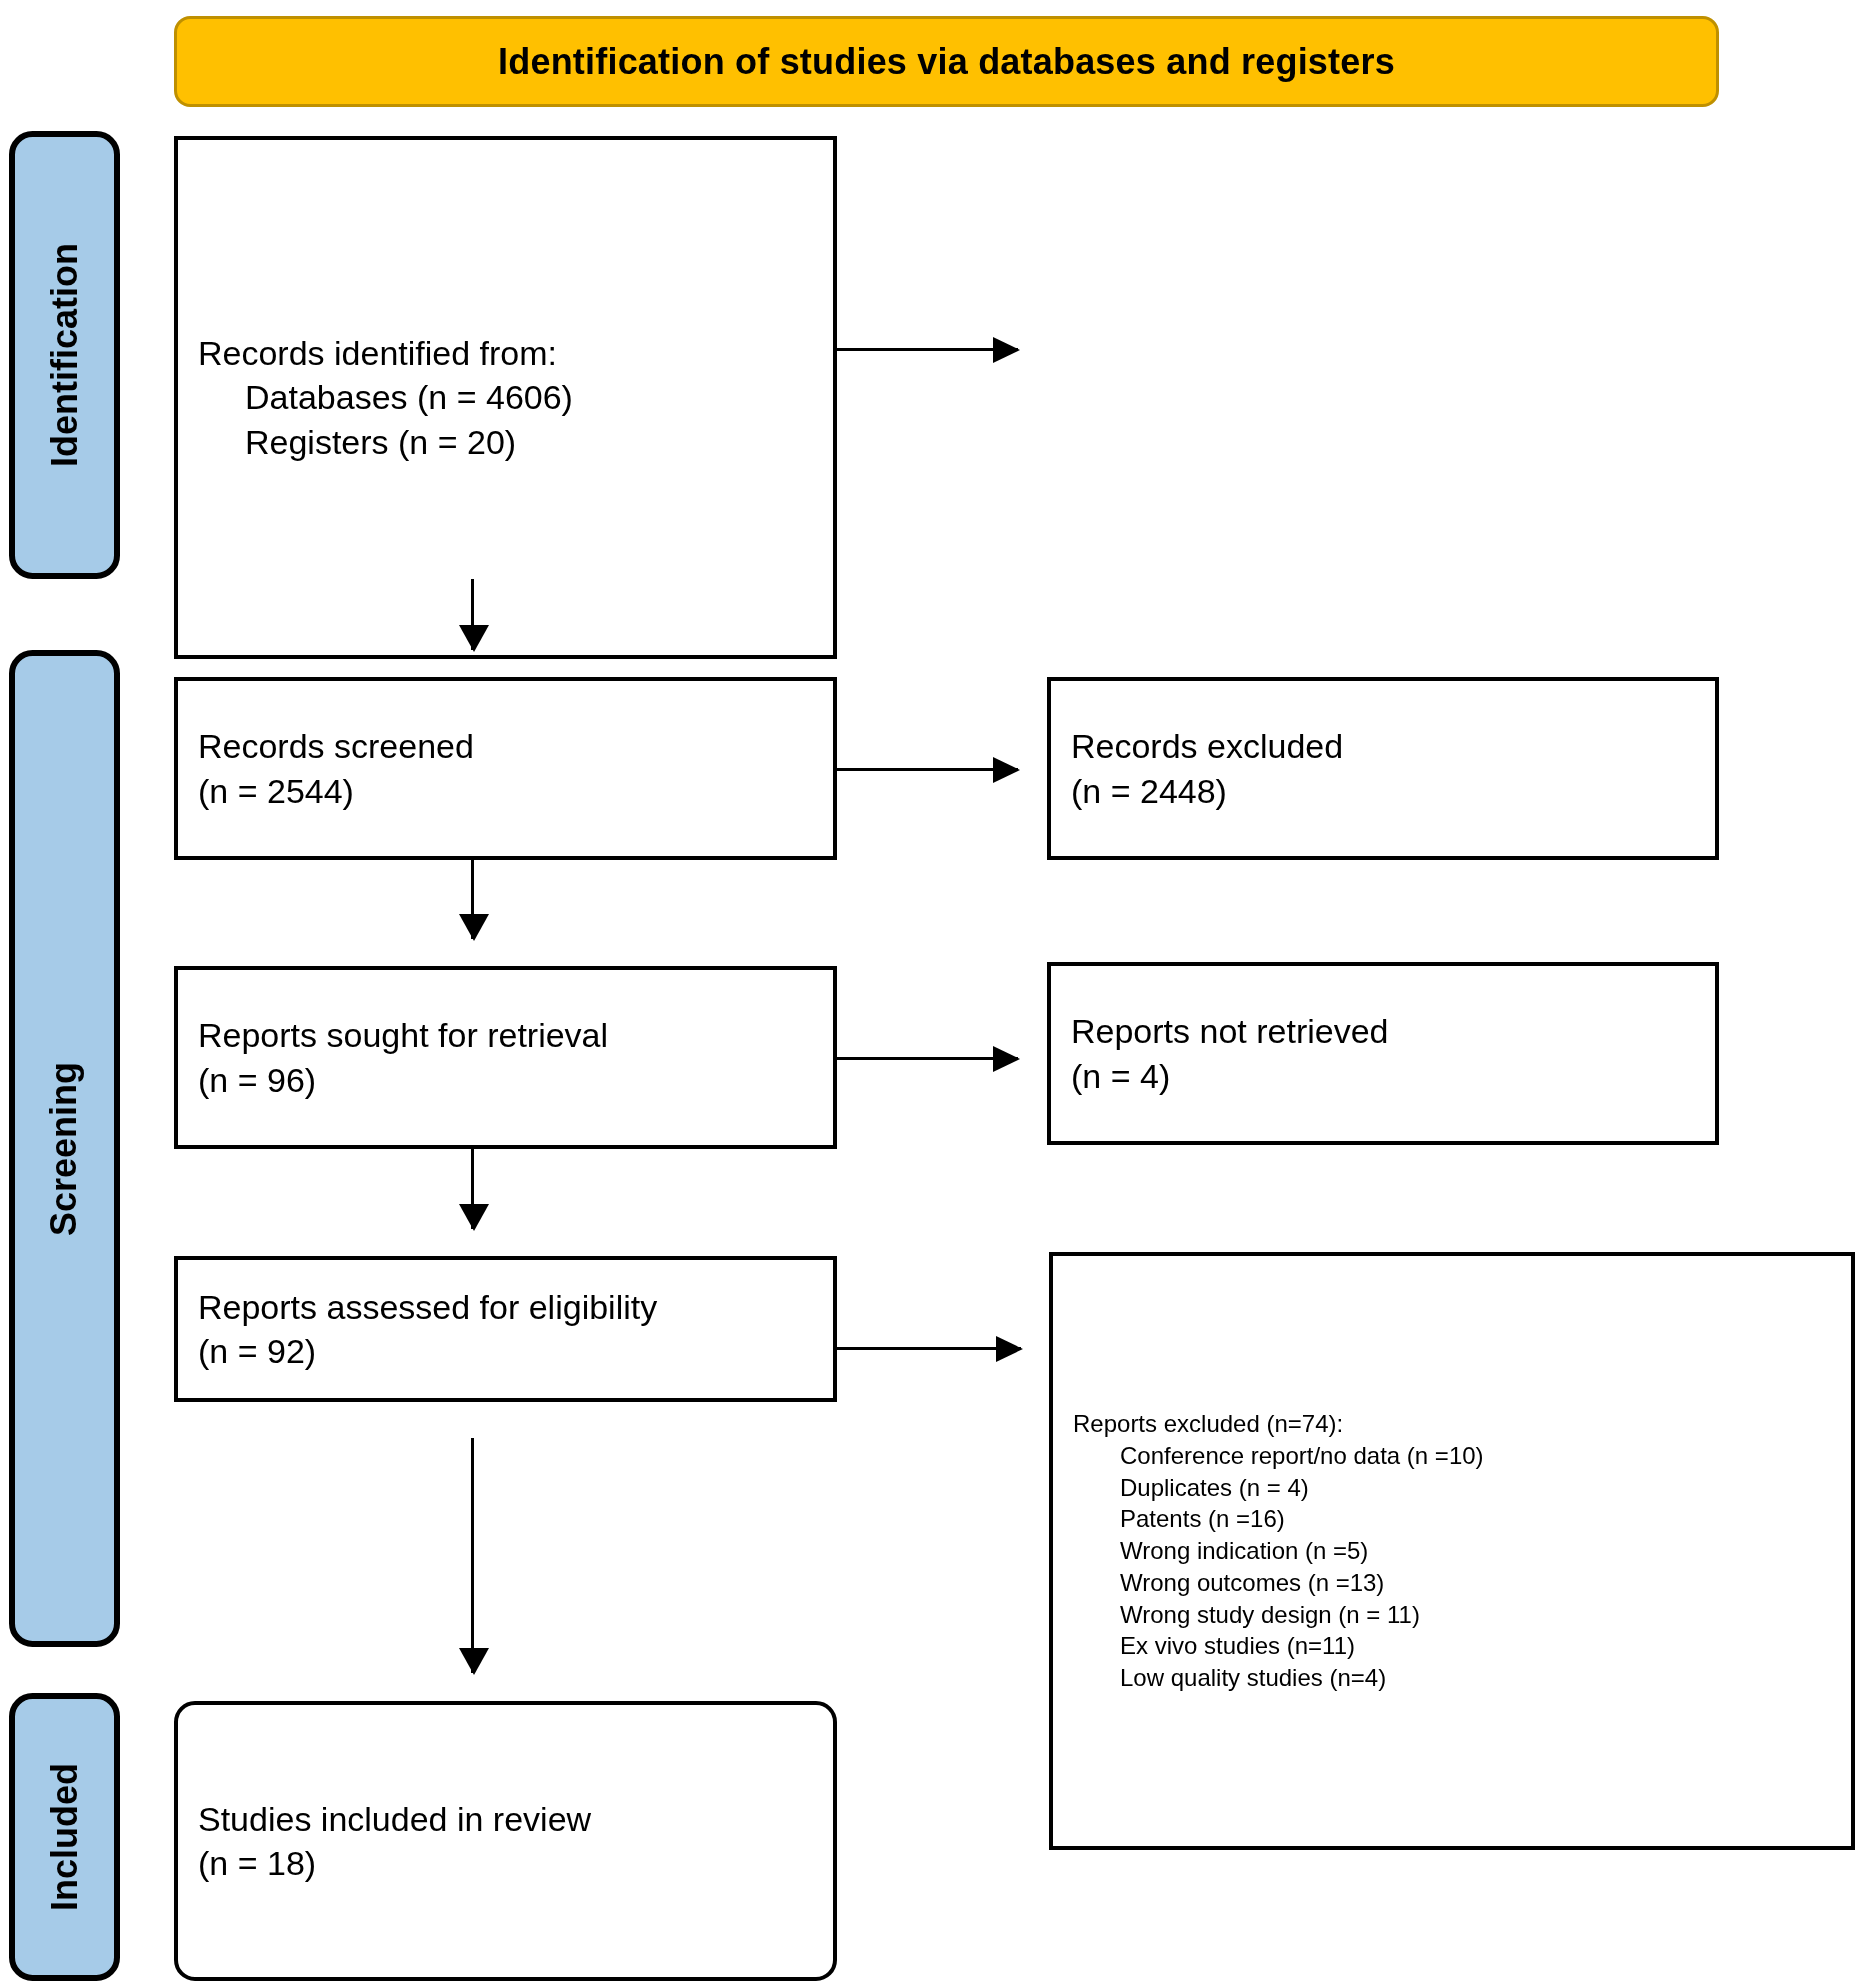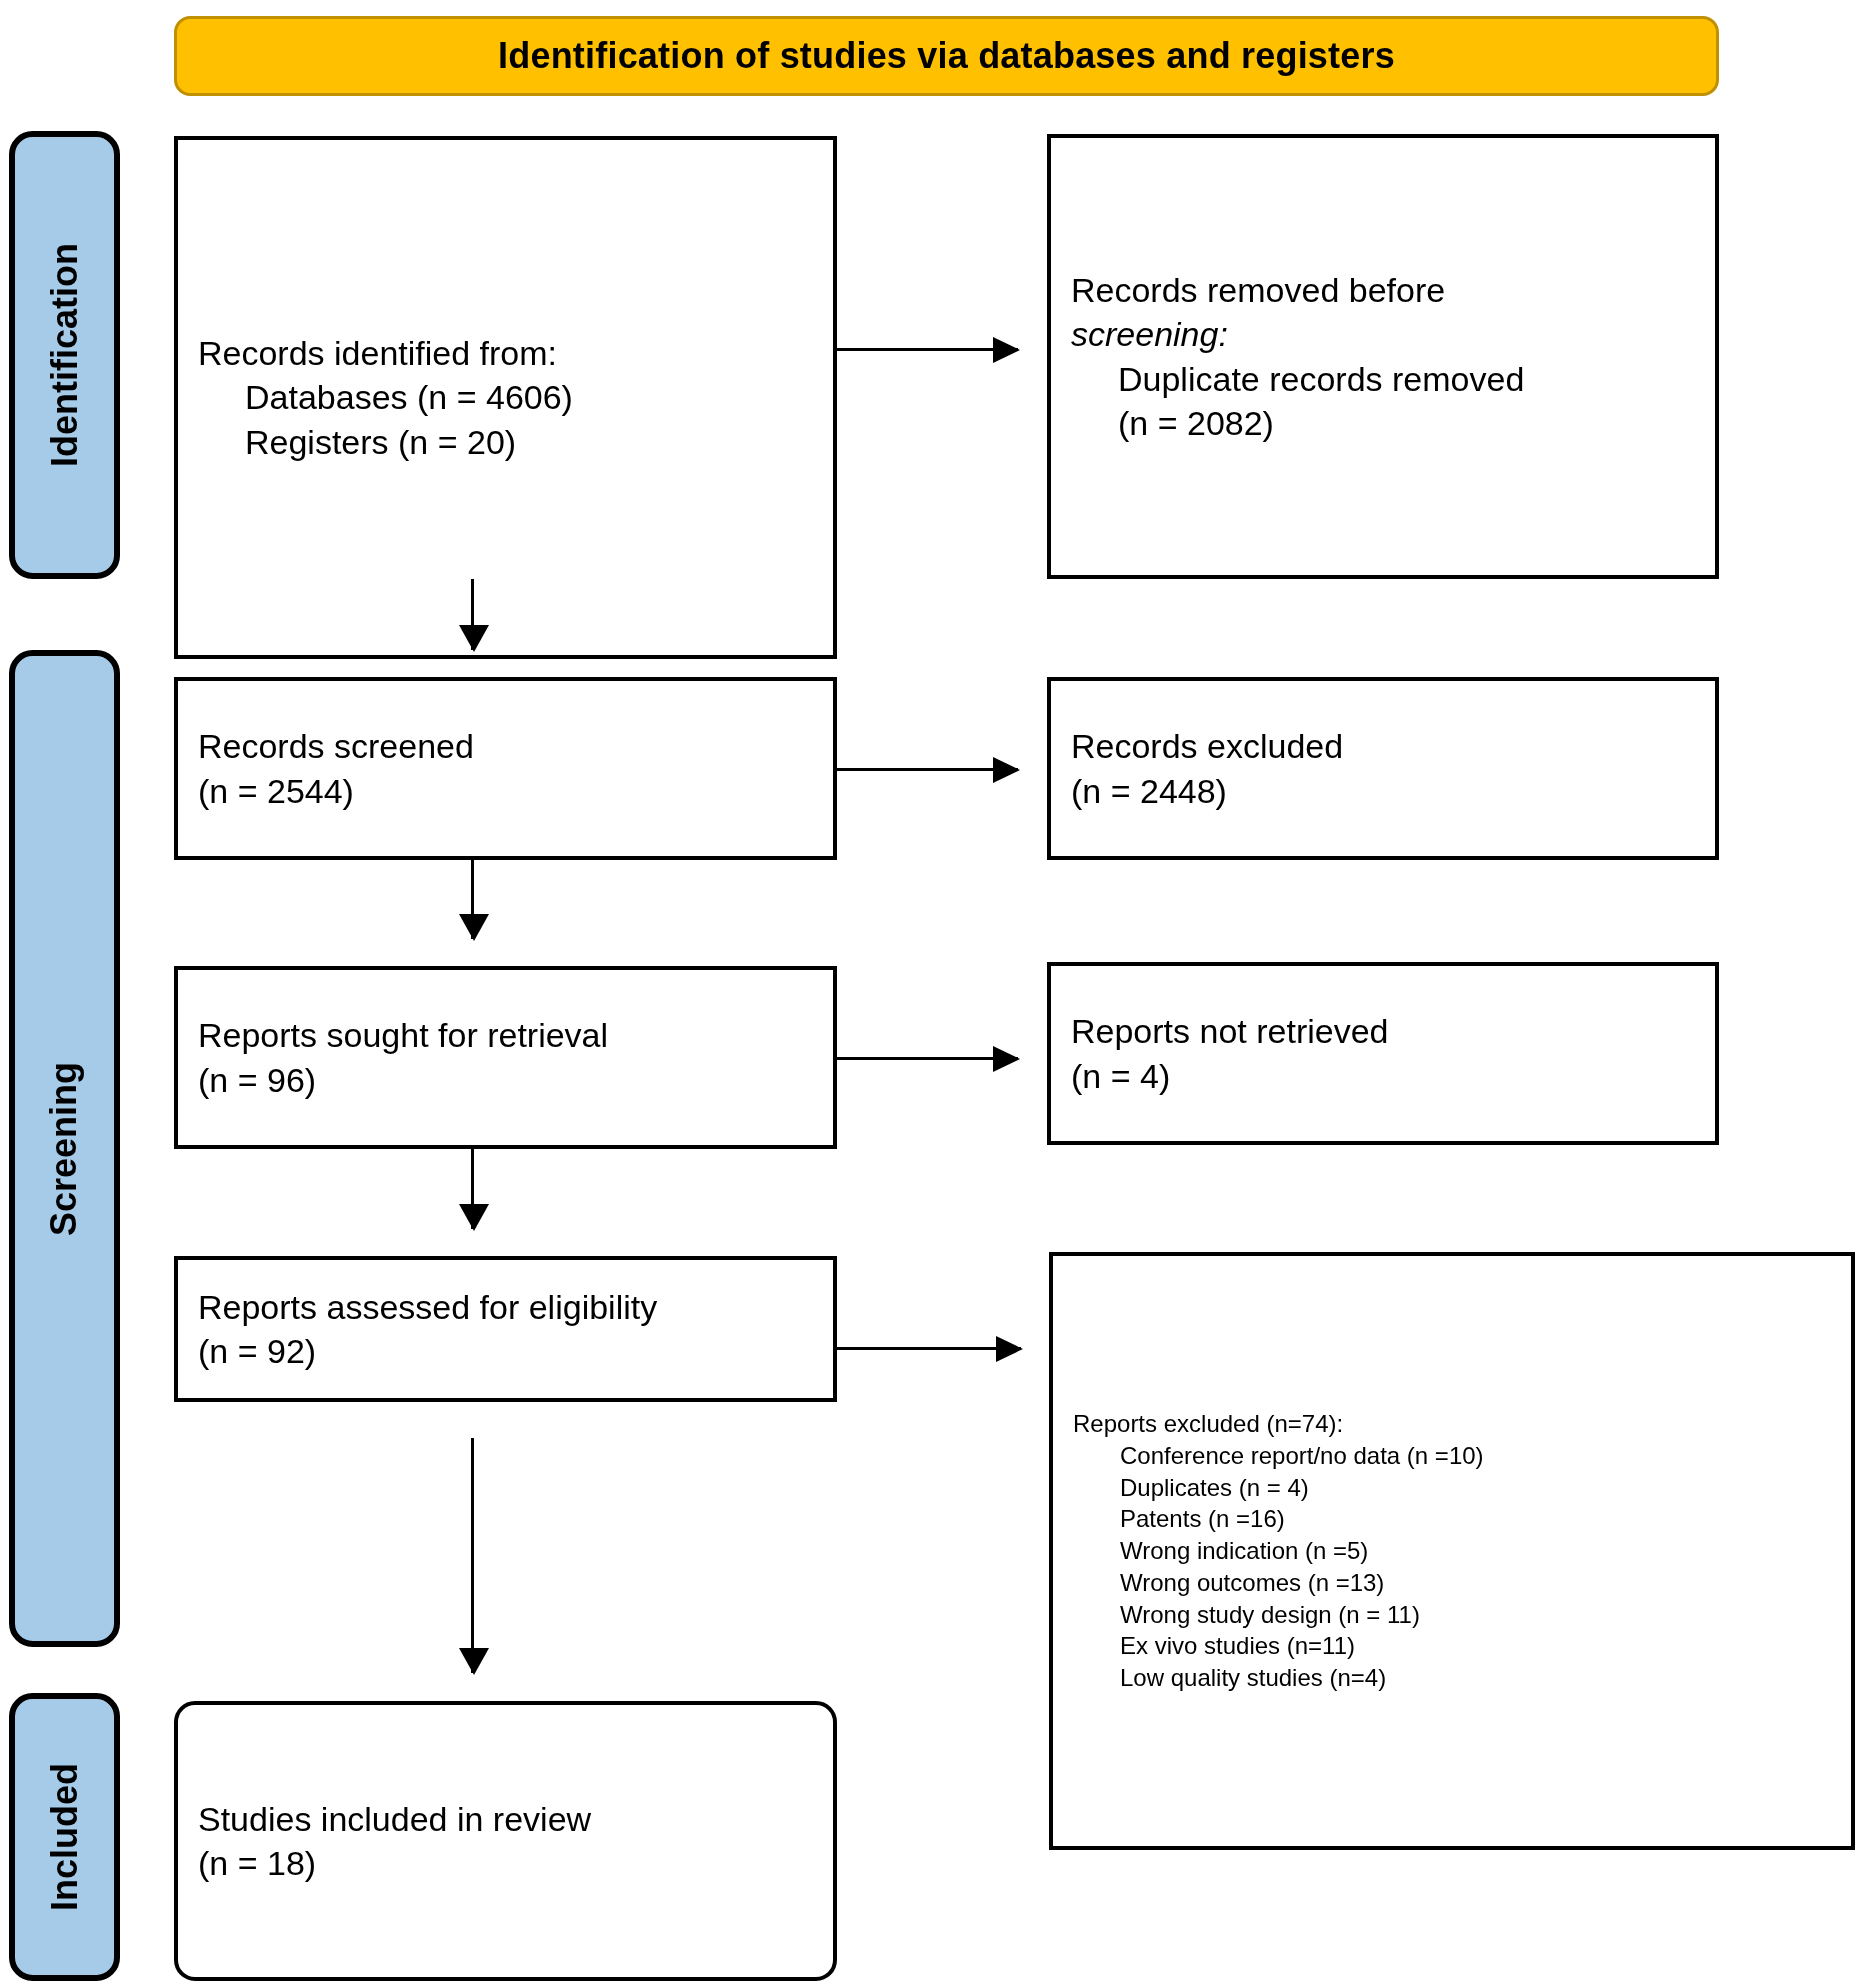--- a/index.html
+++ b/index.html
@@ -18,21 +18,21 @@
     background: #ffffff;
     overflow: hidden;
   }
 
   
   .phase-banner {
     position: absolute;
     left: 174px;
     top: 16.3px;
     width: 1545px;
-    height: 80px;
+    height: 91px;
     background: #FFC000;
     border: 3.6px solid #BF9000;
     border-radius: 16.3px;
     box-sizing: border-box;
     display: flex;
     align-items: center;
     justify-content: center;
     font-size: 36px;
     font-weight: bold;
     letter-spacing: 0.2px;
@@ -158,26 +158,20 @@
   <div class="stage-label" id="stage-included">
     <span class="vtext">Included</span>
   </div>
 
   <div class="flow-box" id="box-identified">
     <div class="line">Records identified from:</div>
     <div class="line indent">Databases (n = 4606)</div>
     <div class="line indent">Registers (n = 20)</div>
   </div>
 
-  <div class="flow-box" id="box-removed">
-    <div class="line">Records removed before</div>
-    <div class="line italic">screening:</div>
-    <div class="line indent">Duplicate records removed</div>
-    <div class="line indent">(n = 2082)</div>
-  </div>
 
   <div class="flow-box" id="box-screened">
     <div class="line">Records screened</div>
     <div class="line">(n = 2544)</div>
   </div>
 
   <div class="flow-box" id="box-rec-excluded">
     <div class="line">Records excluded</div>
     <div class="line">(n = 2448)</div>
   </div>

